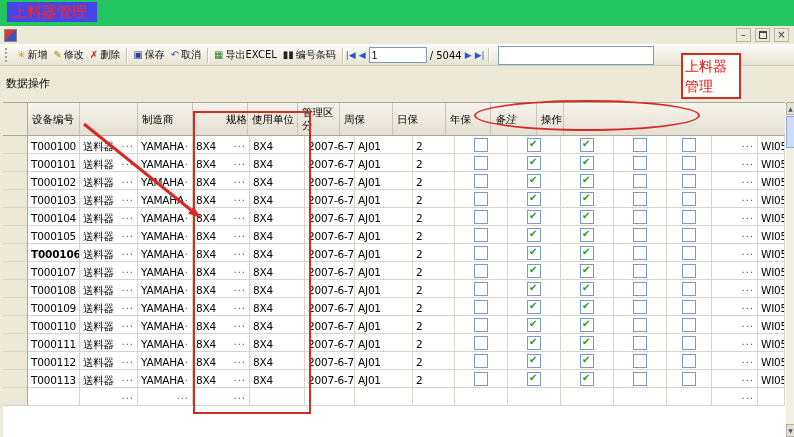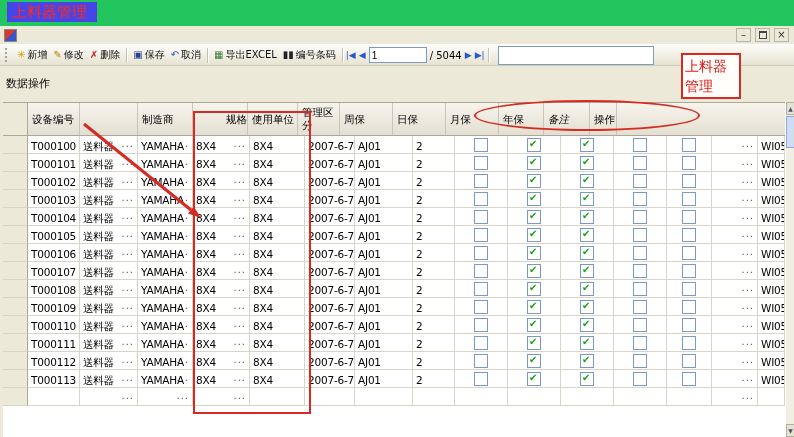--- a/index.html
+++ b/index.html
@@ -137,21 +137,20 @@
       <div class="gh-row">
         <div class="gh-cell ind" style="width: 25px;"></div>
         <div class="gh-cell" style="width: 52px;">设备编号</div>
         <div class="gh-cell" style="width: 58px;"></div>
         <div class="gh-cell" style="width: 55px;">制造商</div>
         <div class="gh-cell" style="width: 55px; text-align: right;">规格</div>
         <div class="gh-cell" style="width: 50px;">使用单位</div>
         <div class="gh-cell wrap" style="width: 42px;">管理区分</div>
         <div class="gh-cell" style="width: 53px;">周保</div>
         <div class="gh-cell" style="width: 53px;">日保</div>
-        <div class="gh-cell" style="width: 53px;">月保</div>
         <div class="gh-cell" style="width: 45px;">年保</div>
         <div class="gh-cell" style="width: 46px; font-style: italic;">备注</div>
         <div class="gh-cell" style="width: 27px;">操作</div>
       </div>
       <div class="g-row">
         <div class="g-cell ind" style="width: 25px;"></div>
         <div class="g-cell" style="width: 52px;"><span>T000100</span></div>
         <div class="g-cell" style="width: 58px;"><span class="ellipsis-btn">...</span><span>送料器</span></div>
         <div class="g-cell" style="width: 55px;"><span class="ellipsis-btn">...</span><span>YAMAHA</span></div>
         <div class="g-cell" style="width: 57px;"><span class="ellipsis-btn">...</span><span>8X4</span></div>
@@ -324,21 +323,21 @@
         <div class="g-cell center" style="width: 45px;">
           <span class="cb"></span>
         </div>
         <div class="g-cell" style="width: 46px;">
           <span class="ellipsis-btn">...</span>
         </div>
         <div class="g-cell" style="width: 27px;"><span>WI05</span></div>
       </div>
       <div class="g-row">
         <div class="g-cell ind" style="width: 25px;"></div>
-        <div class="g-cell" style="width: 52px;"><span>T000106</span></div>
+        <div class="g-cell" style="width: 52px; font-weight: bold;"><span>T000106</span></div>
         <div class="g-cell" style="width: 58px;"><span class="ellipsis-btn">...</span><span>送料器</span></div>
         <div class="g-cell" style="width: 55px;"><span class="ellipsis-btn">...</span><span>YAMAHA</span></div>
         <div class="g-cell" style="width: 57px;"><span class="ellipsis-btn">...</span><span>8X4</span></div>
         <div class="g-cell" style="width: 55px;"><span>8X4</span></div>
         <div class="g-cell" style="width: 50px;"><span>2007-6-7</span></div>
         <div class="g-cell" style="width: 58px;"><span>AJ01</span></div>
         <div class="g-cell" style="width: 42px;"><span>2</span></div>
         <div class="g-cell center" style="width: 53px;">
           <span class="cb"></span>
         </div>

